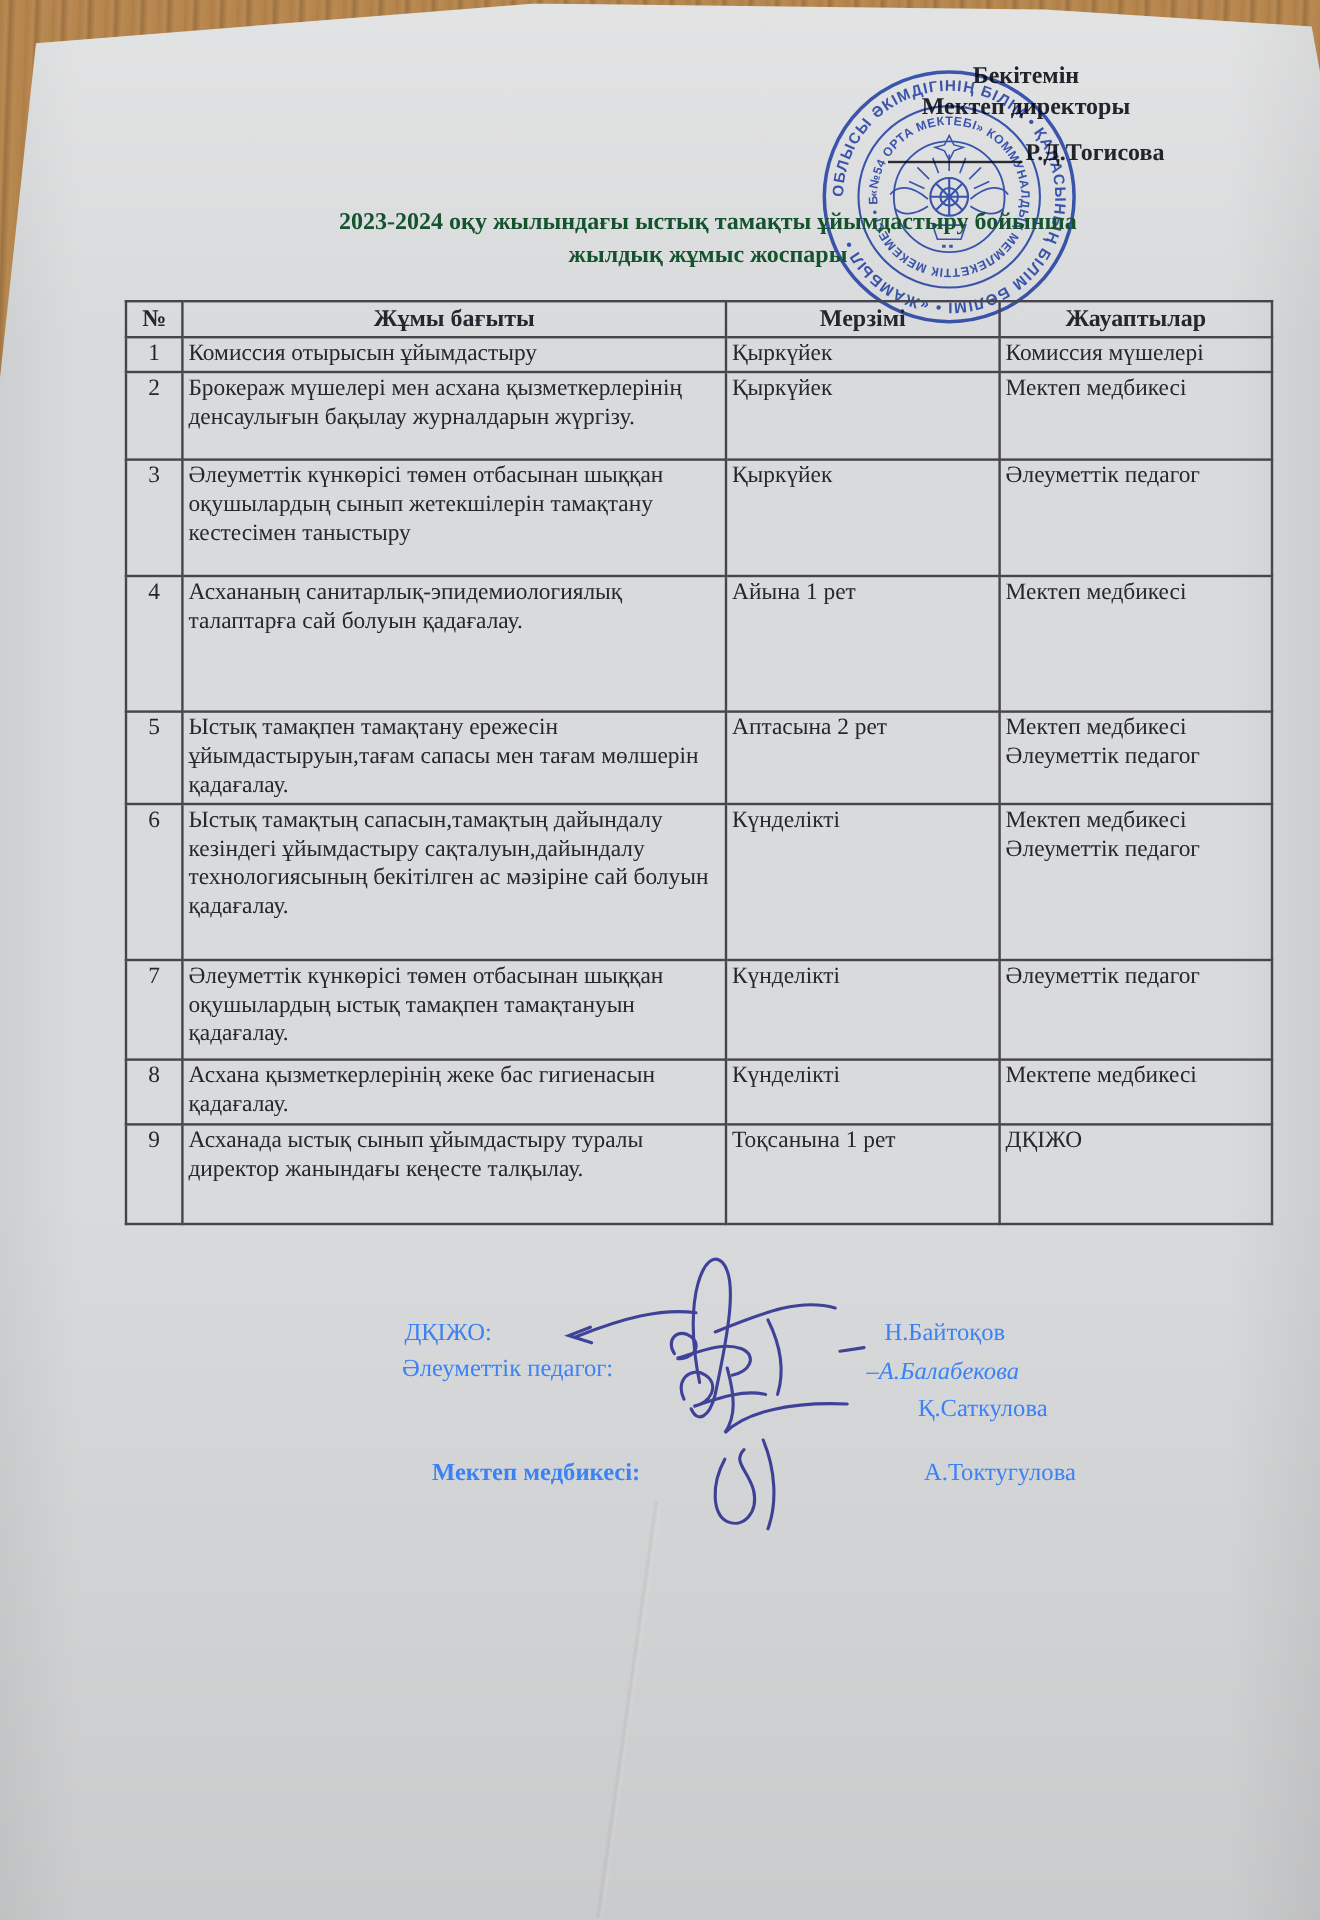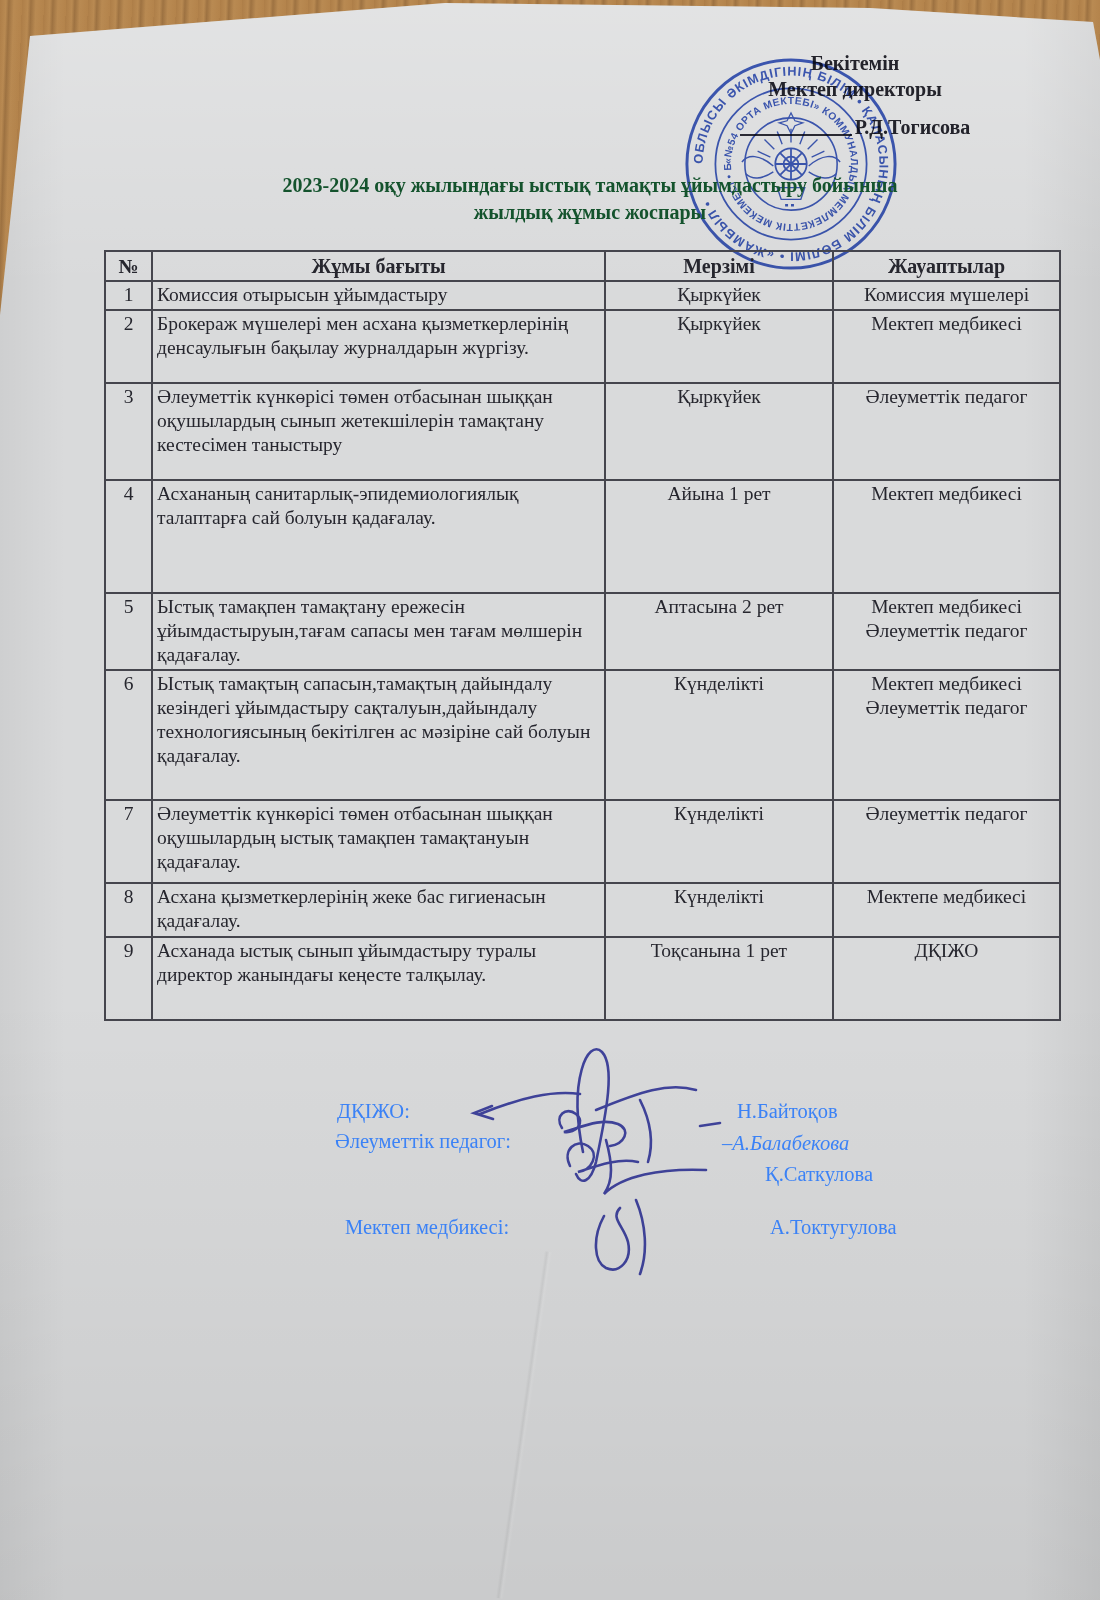--- a/index.html
+++ b/index.html
@@ -31,21 +31,21 @@
   
   .doc-title{position:absolute;top:172px;left:85px;width:1010px;text-align:center;
     font-weight:bold;font-size:20px;line-height:27px;color:#14532d;}
   
   table.plan{position:absolute;top:250px;left:104px;width:957px;border-collapse:collapse;
     font-size:19.5px;color:#26262e;}
   table.plan td,table.plan th{border:2px solid #45454d;vertical-align:top;padding:1px 4px 2px;line-height:1.22;}
   table.plan th{font-size:20px;font-weight:bold;padding:2px 4px;}
   td.c-num{text-align:center;}
   td.c-task{text-align:left;padding-left:10px;padding-right:14px;margin-left:32px;}
-  td.c-term,td.c-resp{text-align:center;padding-left:8px;padding-right:8px;}
+  td.c-term,td.c-resp{text-align:left;padding-left:8px;padding-right:8px;}
   tr.hrow{height:28px;} tr.r1{height:27px;} tr.r2{height:73px;} tr.r3{height:97px;}
   tr.r4{height:113px;} tr.r5{height:77px;} tr.r6{height:130px;} tr.r7{height:83px;}
   tr.r8{height:54px;} tr.r9{height:83px;}
   
   .sigline{position:absolute;font-size:20.5px;color:#3b82f6;white-space:nowrap;}
   
   .stamp-wrap{position:absolute;left:683px;top:56px;width:216px;height:216px;
     mix-blend-mode:multiply;opacity:.9;}
   .ink-wrap{position:absolute;left:0;top:0;width:1100px;height:1600px;
     mix-blend-mode:multiply;pointer-events:none;}
@@ -173,21 +173,21 @@
     <td class="c-resp">ДҚІЖО</td>
   </tr>
 </tbody>
   </table>
 
 <div class="sigline" style="left:337px;top:1100px;">ДҚІЖО:</div>
 <div class="sigline" style="left:737px;top:1100px;">Н.Байтоқов</div>
 <div class="sigline" style="left:335px;top:1130px;">Әлеуметтік педагог:</div>
 <div class="sigline" style="left:722px;top:1132px;font-style:italic;">–А.Балабекова</div>
 <div class="sigline" style="left:742px;top:1163px;margin-left:23px;">Қ.Саткулова</div>
-<div class="sigline" style="left:345px;top:1216px;">Мектеп медбикесі:</div>
+<div class="sigline" style="left:360px;top:1216px;font-weight:bold;">Мектеп медбикесі:</div>
 <div class="sigline" style="left:770px;top:1216px;">А.Токтугулова</div>
 
 <div class="ink-wrap">
   <svg width="1100" height="1600" viewBox="0 0 1100 1600">
     <g fill="none" stroke="#3b3fae" stroke-width="2.6" stroke-linecap="round" opacity=".92">
       <g>
         <path d="M492,1106 L474,1113 L493,1119"></path>
         <path d="M480,1114 C520,1098 552,1090 580,1094"></path>
         <path d="M583,1152 C568,1080 588,1038 602,1052 C615,1066 607,1110 596,1162 C591,1182 581,1186 576,1174"></path>
         <path d="M596,1110 C640,1092 668,1082 696,1090"></path>

